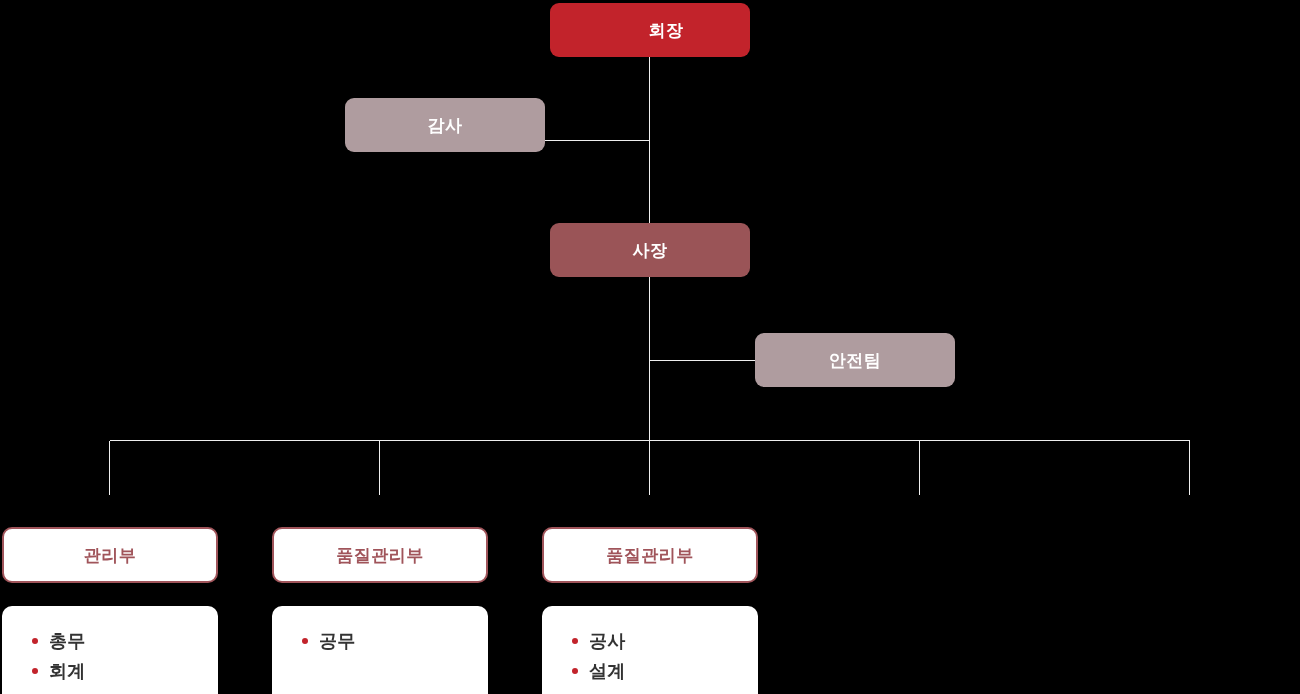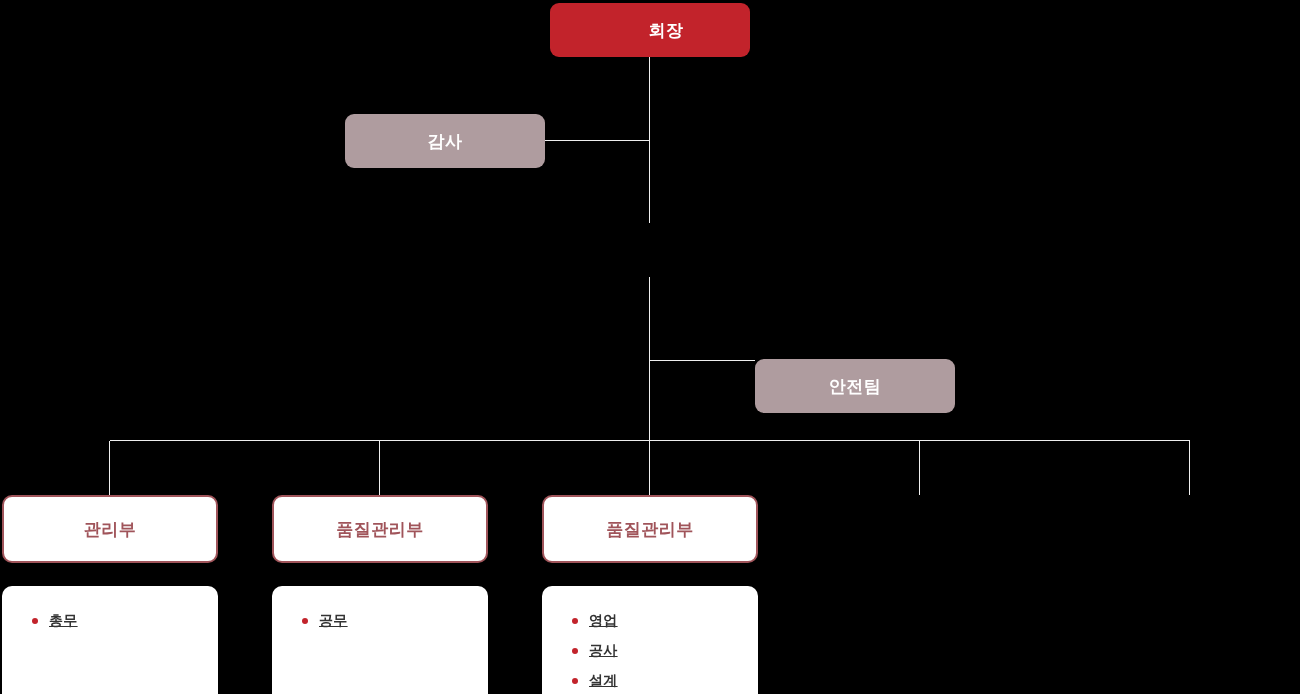--- a/index.html
+++ b/index.html
@@ -23,80 +23,81 @@
   .node{
     position:absolute;
     width:200px;height:54px;
     border-radius:9px;
     display:flex;align-items:center;justify-content:center;
     color:var(--white);
     font-size:17px;font-weight:bold;
     letter-spacing:0.5px;
   }
   .node.chairman{left:550px;top:3px;background:var(--accent);padding-left:32px;}
-  .node.auditor{left:345px;top:114px;background:var(--muted);font-family:Liberation Mono, monospace;}
+  .node.auditor{left:345px;top:98px;background:var(--muted);font-family:Liberation Mono, monospace;}
   .node.president{left:550px;top:223px;background:var(--president);}
-  .node.safety{left:755px;top:333px;background:var(--muted);margin-top:26px;}
+  .node.safety{left:755px;top:333px;background:var(--muted);}
 
   .conn{position:absolute;background:var(--line);}
   .conn.v{width:1px;}
   .conn.h{height:1px;}
 
   .dept-row{
     position:absolute;left:2px;top:495px;width:1296px;
     display:flex;gap:54px;
   }
   .dept{width:216px;flex:0 0 216px;}
   .dept-header{
-    height:68px;
+    height:56px;
     background:var(--white);
     border:2px solid var(--dept);
     border-radius:10px;
     display:flex;align-items:center;justify-content:center;
     color:var(--dept);
     font-size:17px;font-weight:bold;
     letter-spacing:0.5px;
+    margin-top:32px;
   }
   .dept-list{
     margin-top:23px;
     height:123px;
     background:var(--white);
     border-radius:10px;
     padding:20px 10px 0 30px;
     overflow:hidden;
   }
   .dept-item{
     display:flex;align-items:center;gap:11px;
     height:30px;
   }
   .bullet{
     width:6px;height:6px;border-radius:50%;
     background:var(--accent);
     flex:0 0 6px;
   }
   .item-text{
     color:var(--item-text);
-    font-size:14px;font-weight:600;
+    font-size:18px;font-weight:600;
     letter-spacing:0.3px;
-    text-decoration:underline;
   }
 </style>
 </head>
 <body>
 
 <div class="canvas">
 
   <div class="node chairman">회장</div>
 
   <div class="conn v" style="left:649px;top:57px;height:166px"></div>
 
   <div class="node auditor">감사</div>
 
   <div class="conn h" style="left:545px;top:140px;width:105px"></div>
 
+  <div class="node president">사장</div>
 
   <div class="conn v" style="left:649px;top:277px;height:163px"></div>
 
   <div class="conn h" style="left:650px;top:360px;width:105px"></div>
 
   <div class="node safety">안전팀</div>
 
   <div class="conn h" style="left:110px;top:440px;width:1080px"></div>
   <div class="conn v" style="left:109px;top:441px;height:54px"></div>
   <div class="conn v" style="left:379px;top:441px;height:54px"></div>
@@ -105,42 +106,42 @@
   <div class="conn v" style="left:1189px;top:441px;height:54px"></div>
 
   <div class="dept-row">
   <div class="dept">
     <div class="dept-header">관리부</div>
     <div class="dept-list">
           <div class="dept-item">
             <span class="bullet"></span>
             <span class="item-text">총무</span>
           </div>
+          <div class="dept-item">
+            <span class="bullet"></span>
+            <span class="item-text">회계</span>
+          </div>
         </div>
   </div>
 
   <div class="dept">
     <div class="dept-header">품질관리부</div>
     <div class="dept-list">
           <div class="dept-item">
             <span class="bullet"></span>
             <span class="item-text">공무</span>
           </div>
         </div>
   </div>
 
   <div class="dept">
     <div class="dept-header">품질관리부</div>
     <div class="dept-list">
           <div class="dept-item">
             <span class="bullet"></span>
-            <span class="item-text">영업</span>
-          </div>
-          <div class="dept-item">
-            <span class="bullet"></span>
             <span class="item-text">공사</span>
           </div>
           <div class="dept-item">
             <span class="bullet"></span>
             <span class="item-text">설계</span>
           </div>
         </div>
   </div>
 
 

